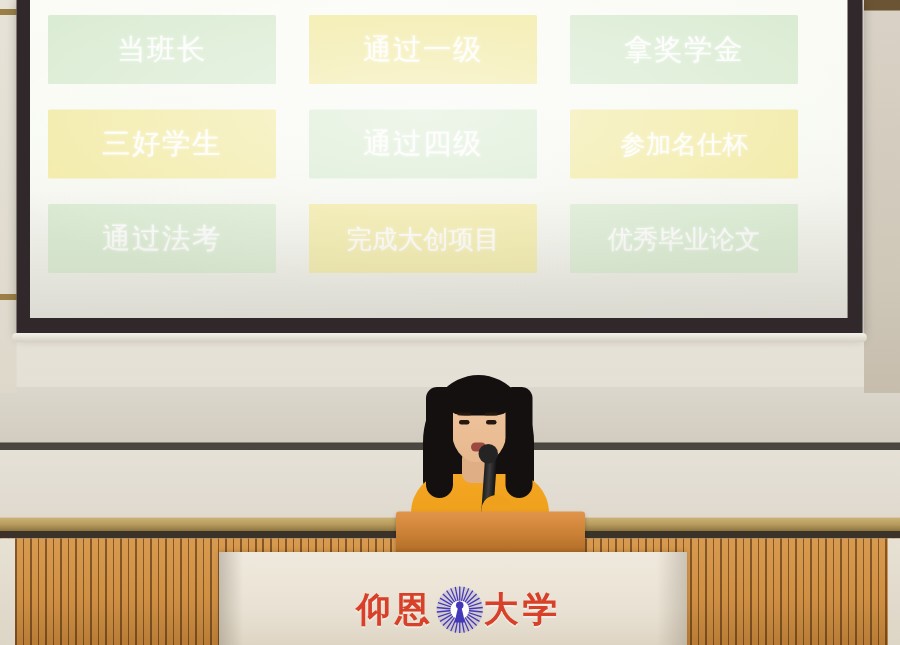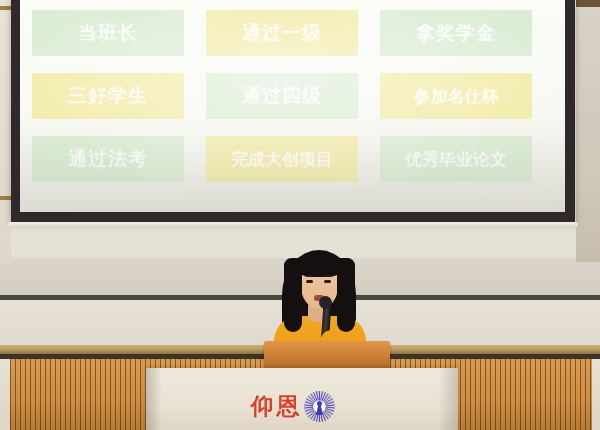--- a/index.html
+++ b/index.html
@@ -276,21 +276,21 @@
     position: absolute; left: 146px; top: 368px;
     width: 16px; height: 62px;
     background: linear-gradient(90deg, rgba(120,108,90,.35) 0%, rgba(120,108,90,0) 100%);
   }
   .podium-shadow-r {
     position: absolute; right: 142px; top: 368px;
     width: 20px; height: 62px;
     background: linear-gradient(270deg, rgba(120,108,90,.3) 0%, rgba(120,108,90,0) 100%);
   }
   .podium-brand {
-    position: absolute; left: 137px; top: 386px;
+    position: absolute; left: 150px; top: 386px;
     width: 312px; height: 40px;
     display: flex;
     align-items: center;
     justify-content: center;
     gap: 0;
   }
   .brand-text {
     color: #d8402a;
     font-size: 23px;
     font-weight: 700;
@@ -433,16 +433,17 @@
           <line x1="33" y1="33" x2="10.5" y2="12"></line>
           <line x1="33" y1="33" x2="15.5" y2="7.6"></line>
           <line x1="33" y1="33" x2="21" y2="4.5"></line>
           <line x1="33" y1="33" x2="27" y2="2.6"></line>
         </g>
         <circle cx="33" cy="33" r="12.5" fill="#ffffff"></circle>
         <path d="M33 20 L40 50 L26 50 Z" fill="#4338b8"></path>
         <circle cx="33" cy="27" r="5" fill="#4338b8"></circle>
       </svg>
     </span>
+    <span class="brand-text">大学</span>
   </div>
 
   <div class="front-desk"></div>
 </div>
 
 </body></html>

